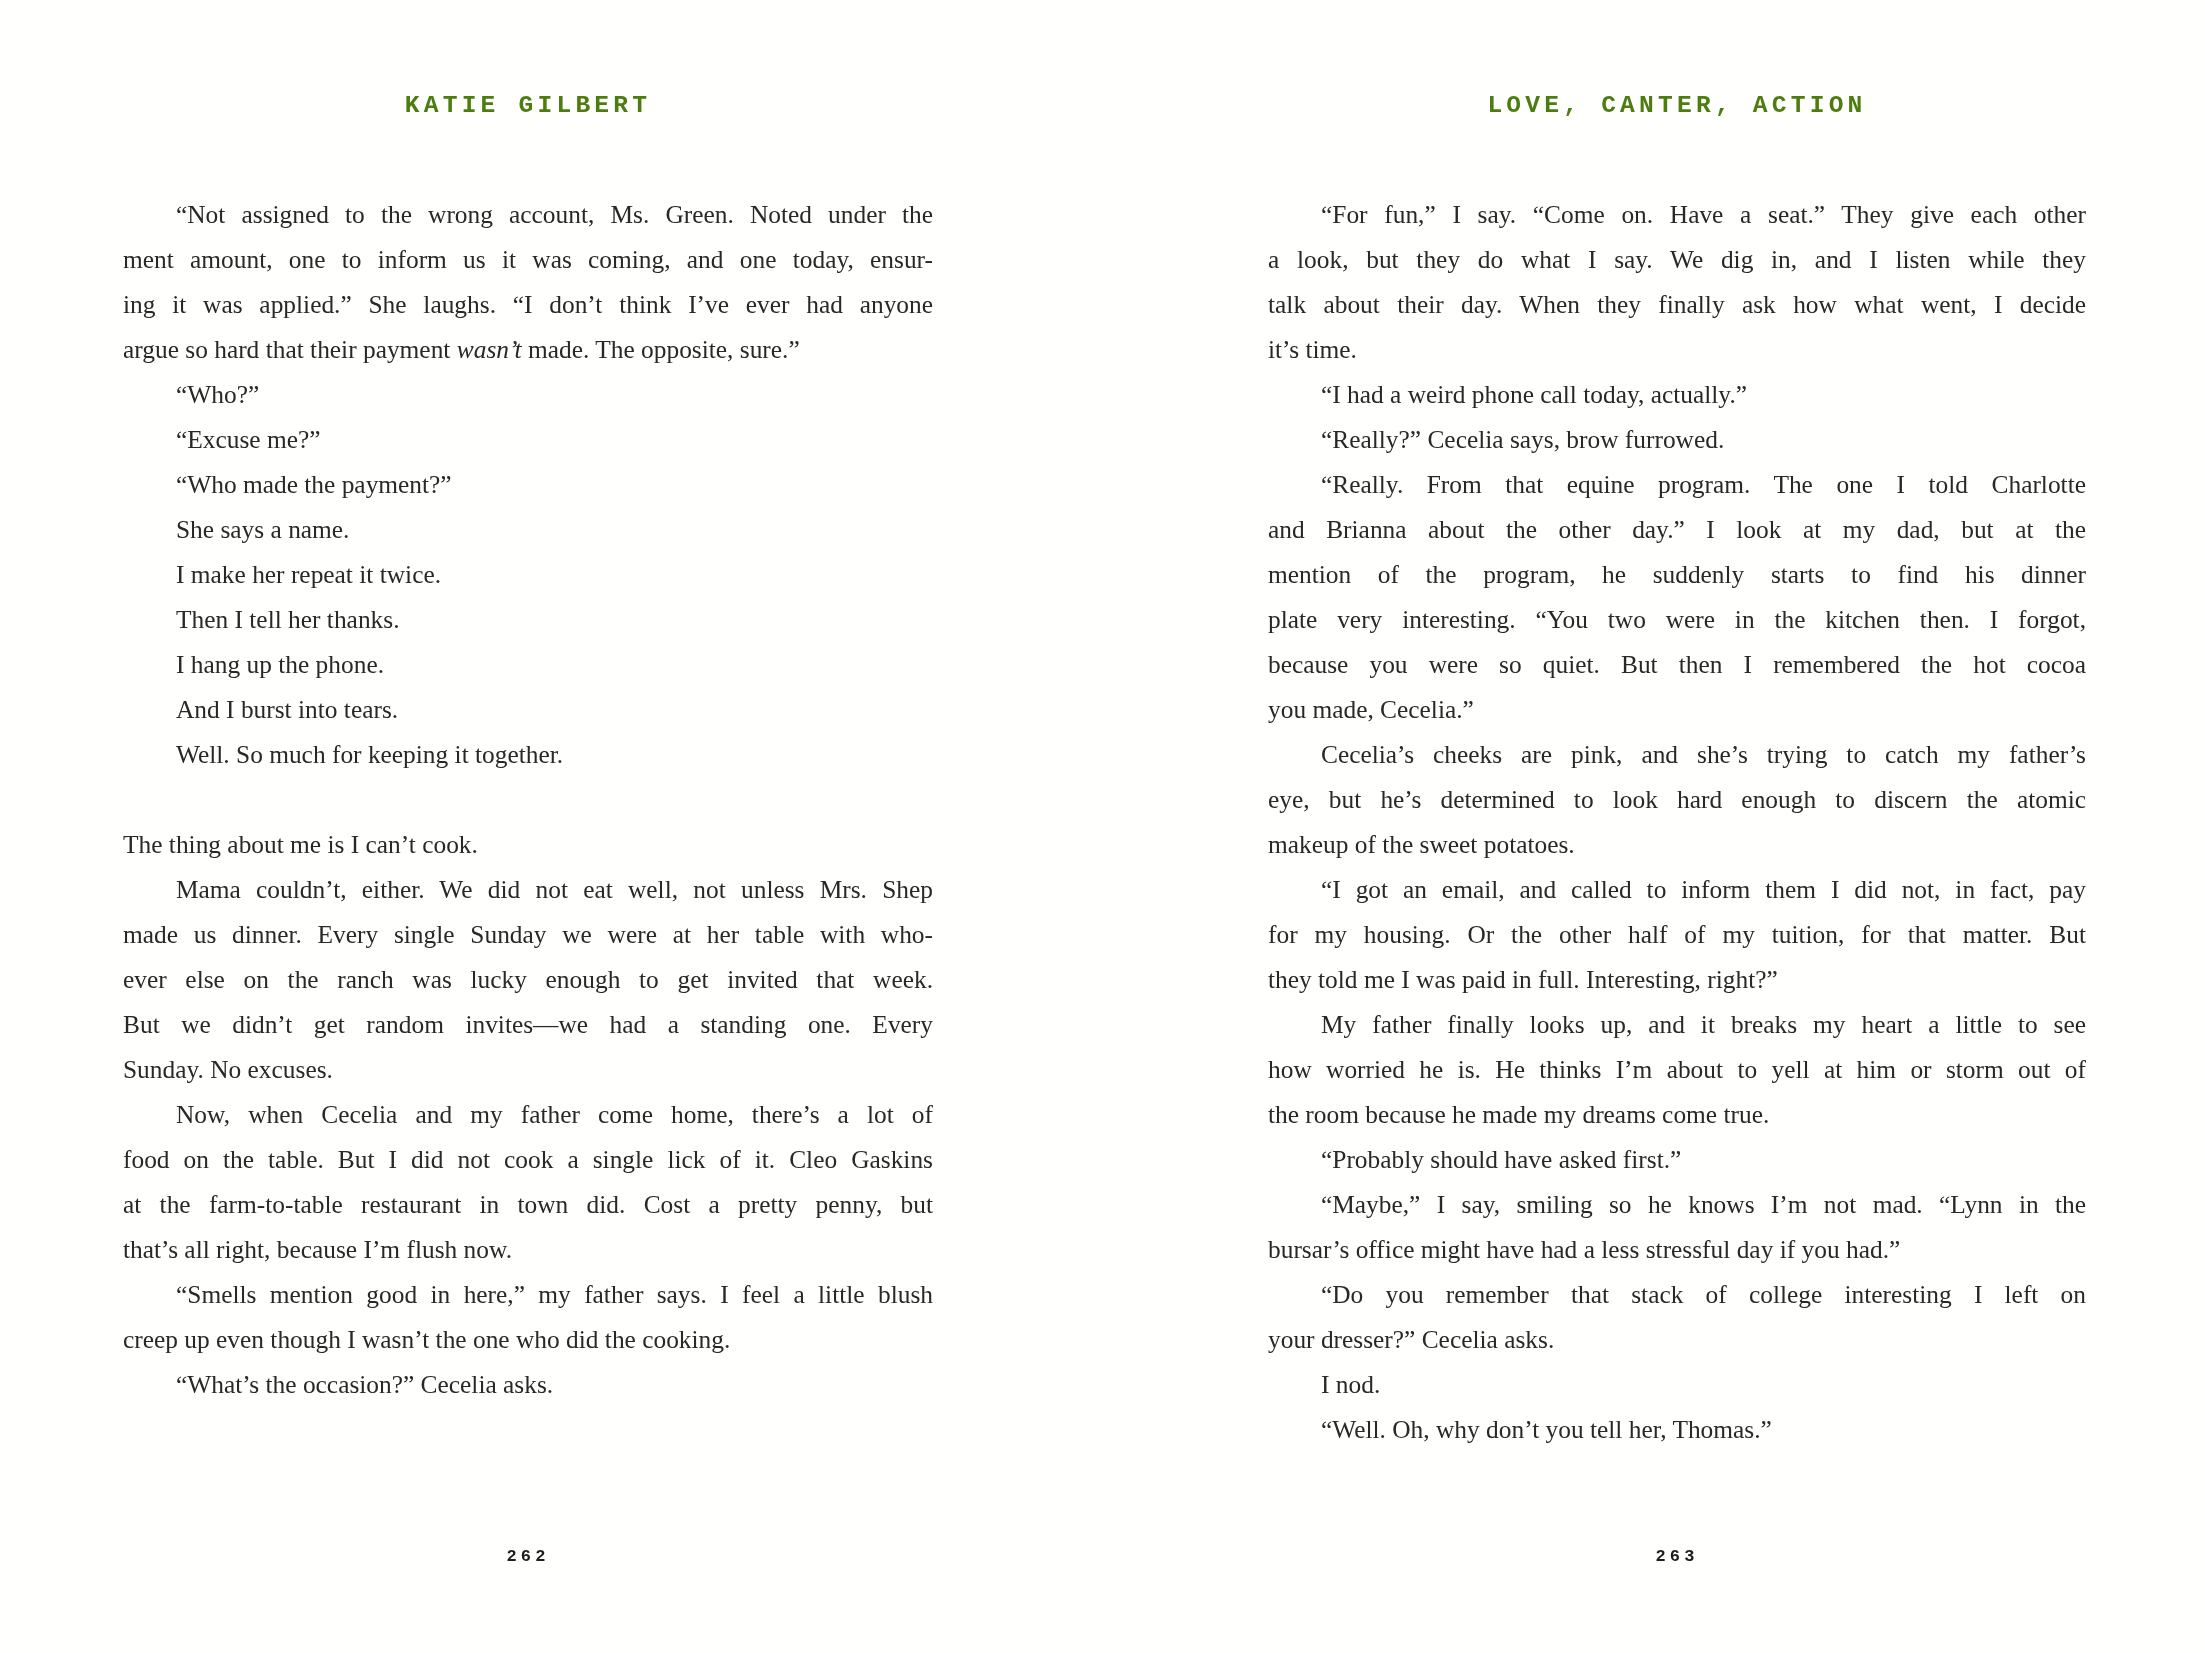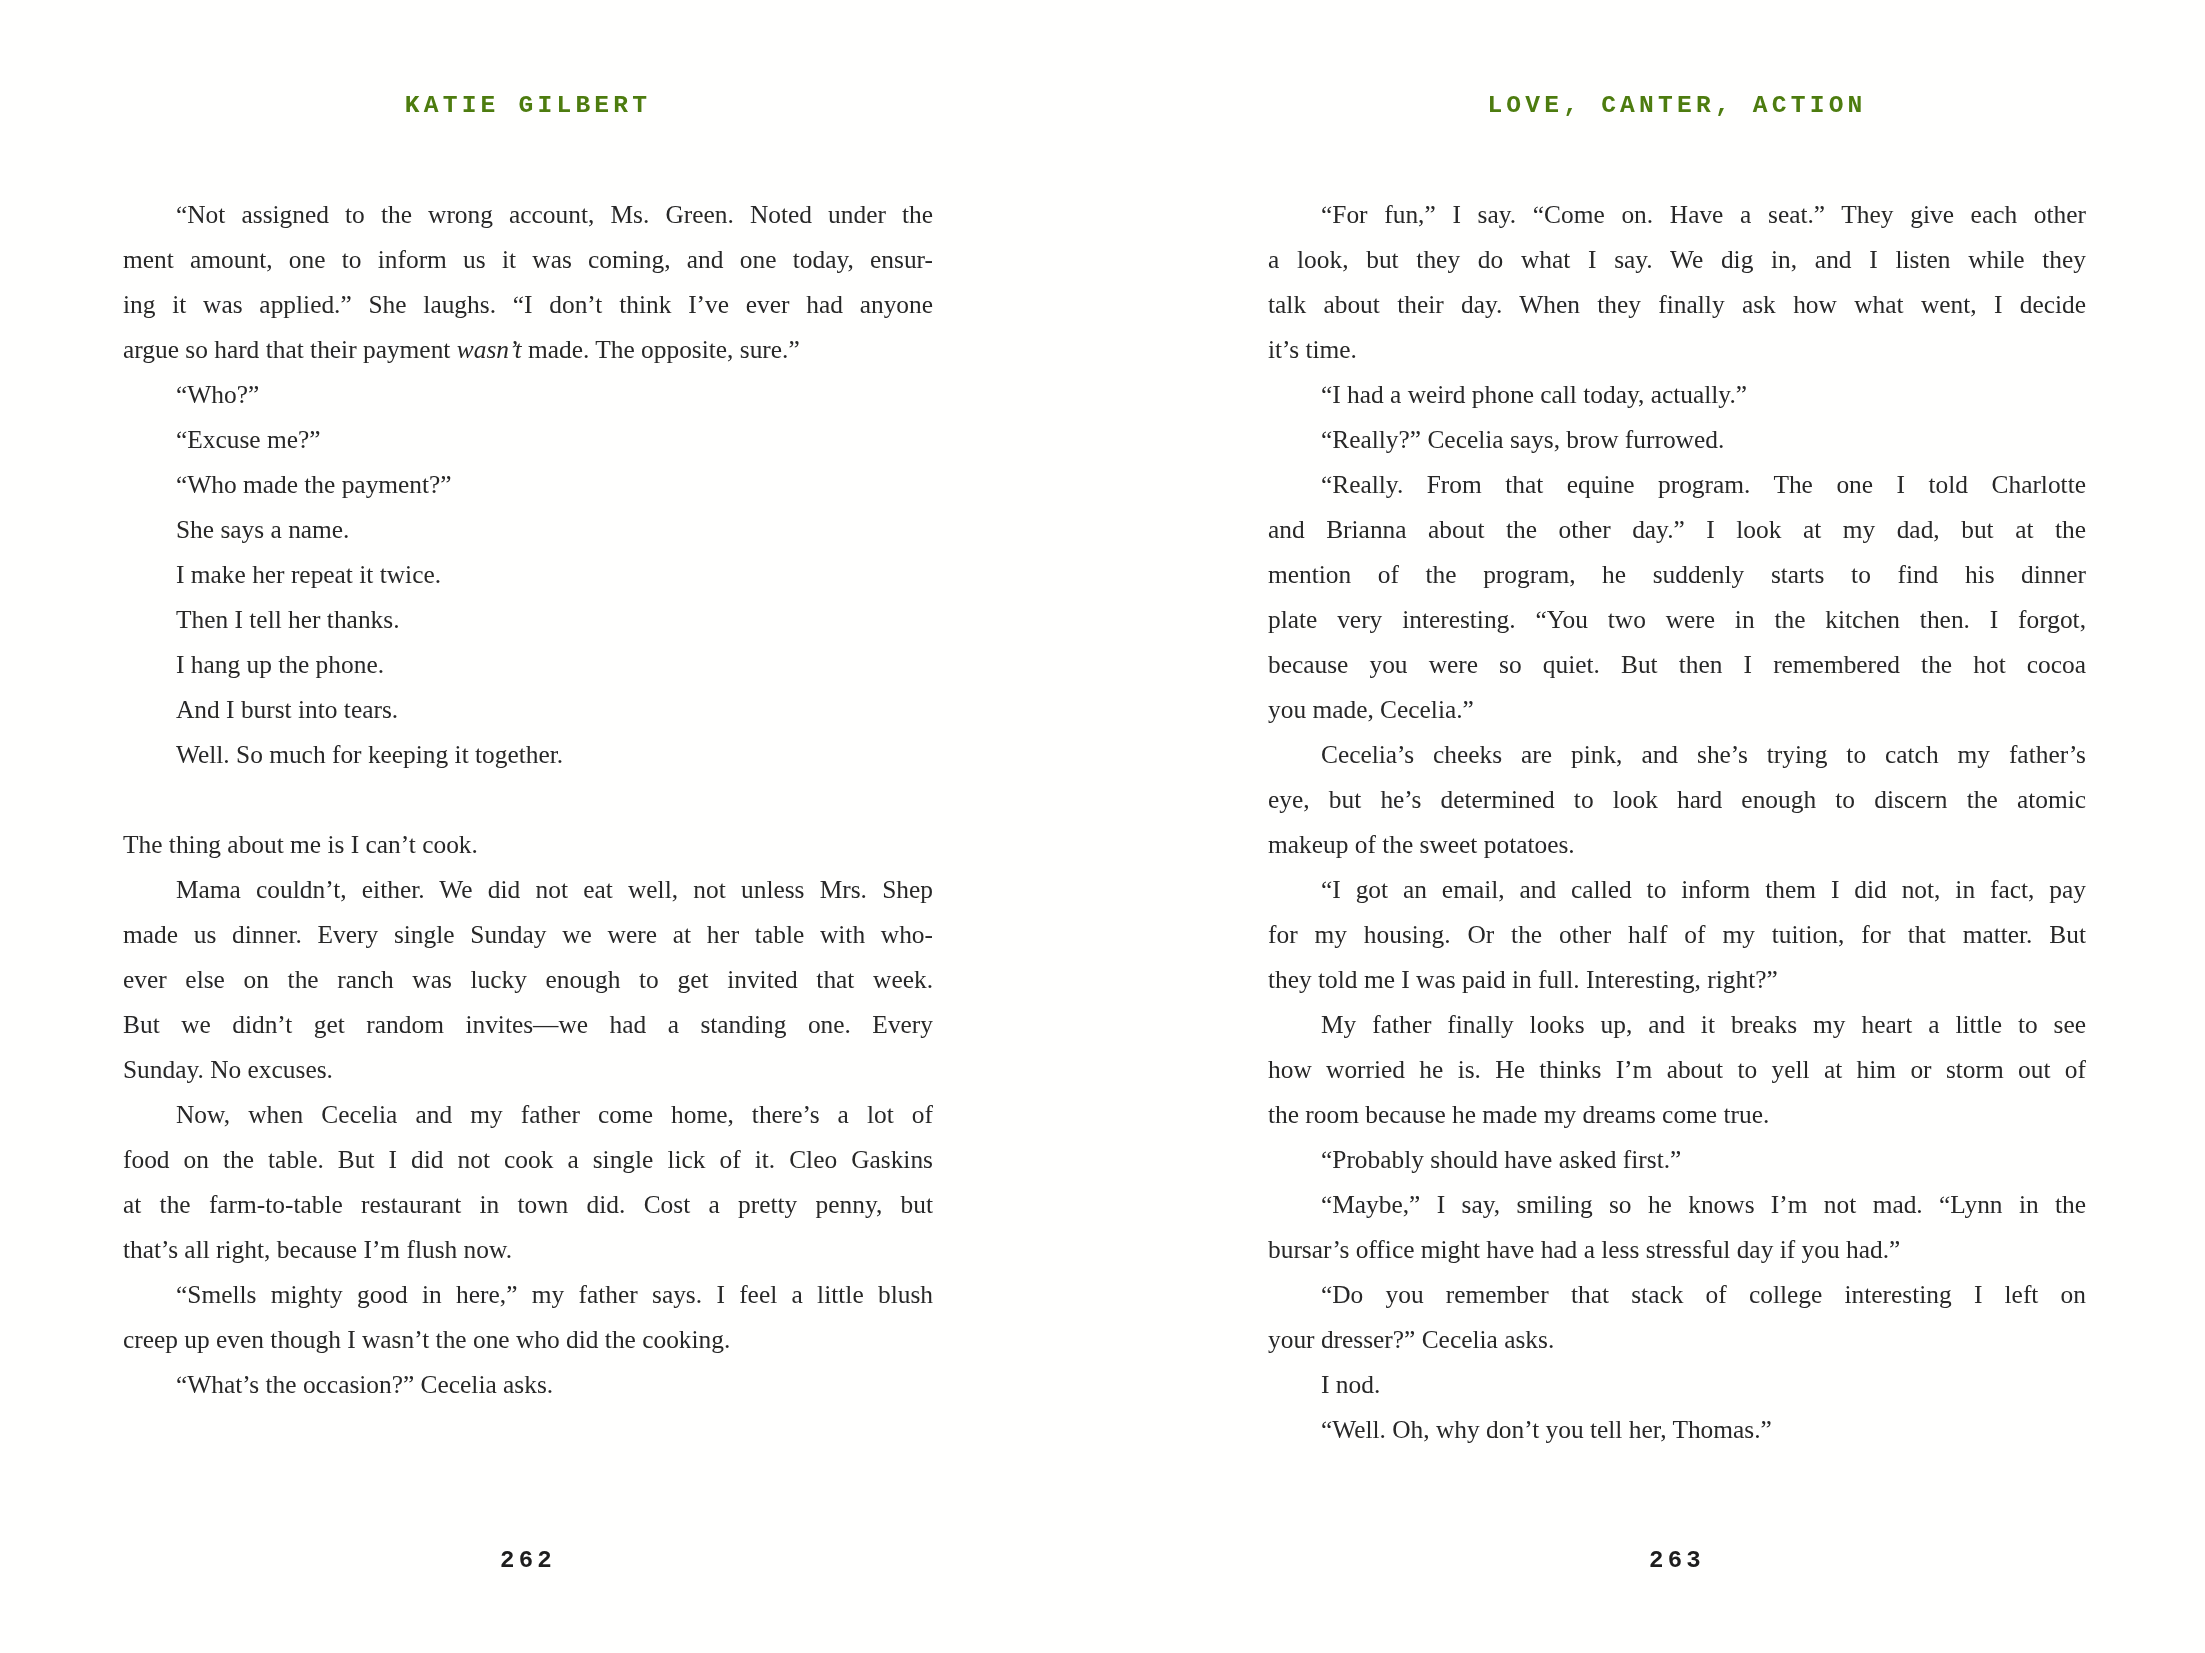--- a/index.html
+++ b/index.html
@@ -57,21 +57,21 @@
   .line i { font-style: italic; }
 
   .folio {
     position: absolute;
     top: 1547px;
     left: 0;
     width: 100%;
     text-align: center;
     font-family: "Liberation Mono", monospace;
     font-weight: 700;
-    font-size: 24px;
+    font-size: 17px;
     letter-spacing: 4.2px;
     color: #1e1e1e;
   }
 </style>
 </head>
 <body>
 
 <div class="spread">
 
   <section class="page page-left">
@@ -120,21 +120,21 @@
           <div class="line just">But we didn’t get random invites—we had a standing one. Every</div>
           <div class="line last">Sunday. No excuses.</div>
         </div>
         <div class="para">
           <div class="line just indent">Now, when Cecelia and my father come home, there’s a lot of</div>
           <div class="line just">food on the table. But I did not cook a single lick of it. Cleo Gaskins</div>
           <div class="line just">at the farm-to-table restaurant in town did. Cost a pretty penny, but</div>
           <div class="line last">that’s all right, because I’m flush now.</div>
         </div>
         <div class="para">
-          <div class="line just indent">“Smells mighty good in here,” my father says. I feel a little blush</div>
+          <div class="line just indent">“Smells mention good in here,” my father says. I feel a little blush</div>
           <div class="line last">creep up even though I wasn’t the one who did the cooking.</div>
         </div>
         <div class="para">
           <div class="line last indent">“What’s the occasion?” Cecelia asks.</div>
         </div>
       </div>
     <footer class="folio">262</footer>
   </section>
 
   <section class="page page-right">

